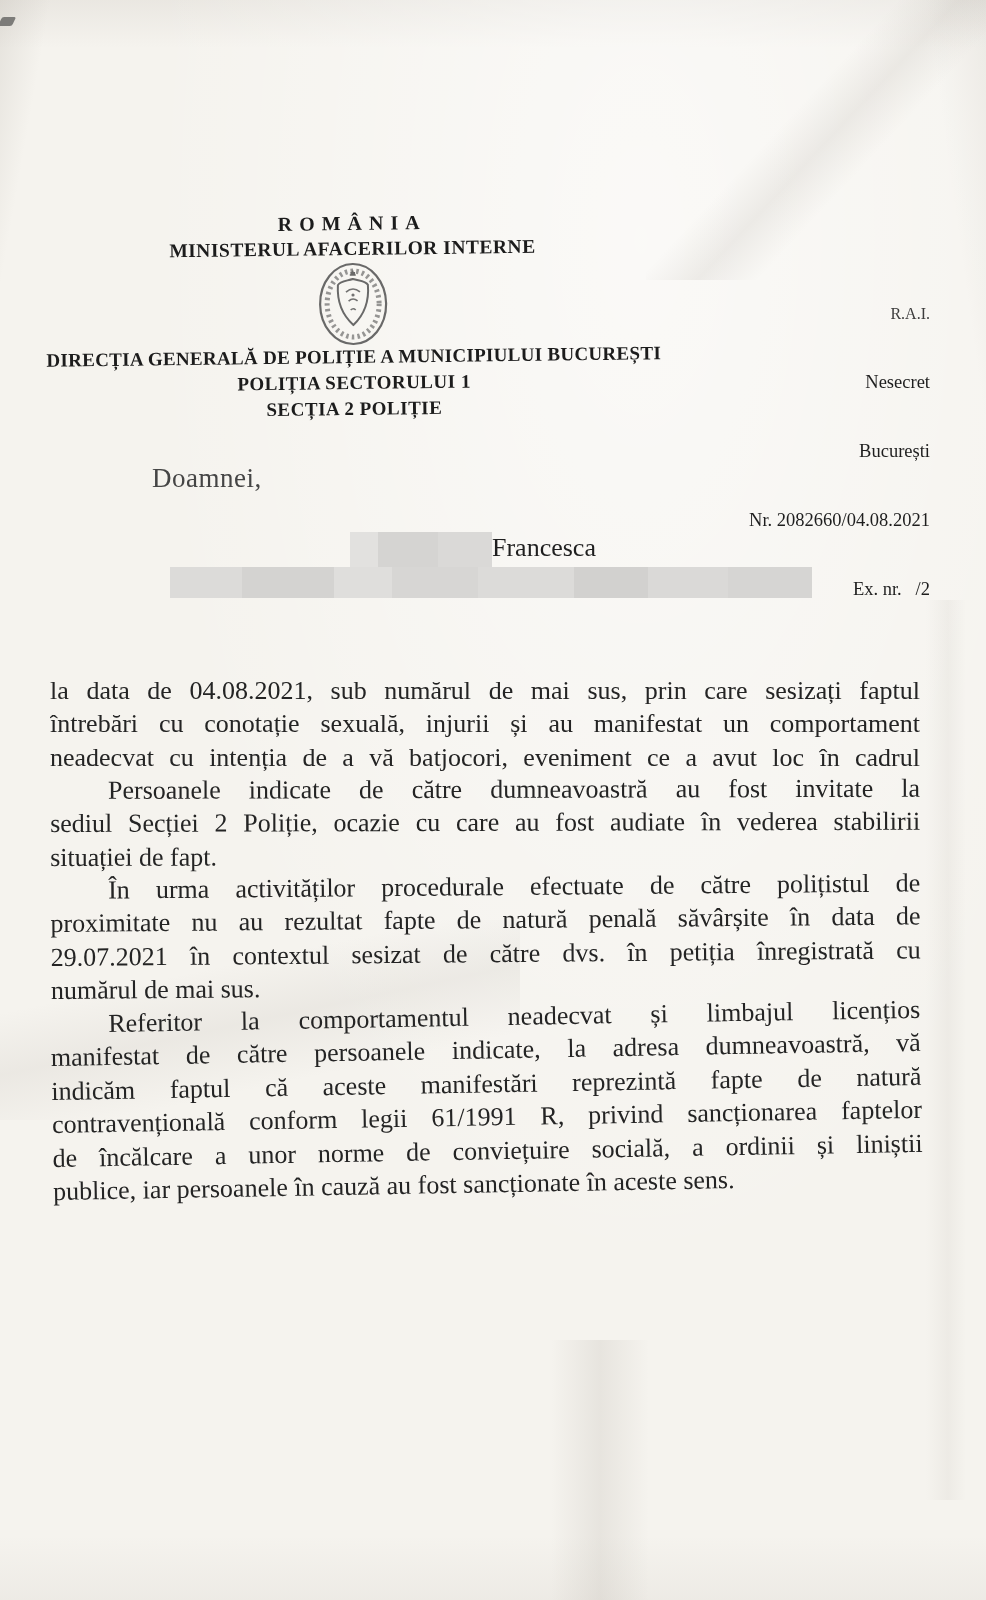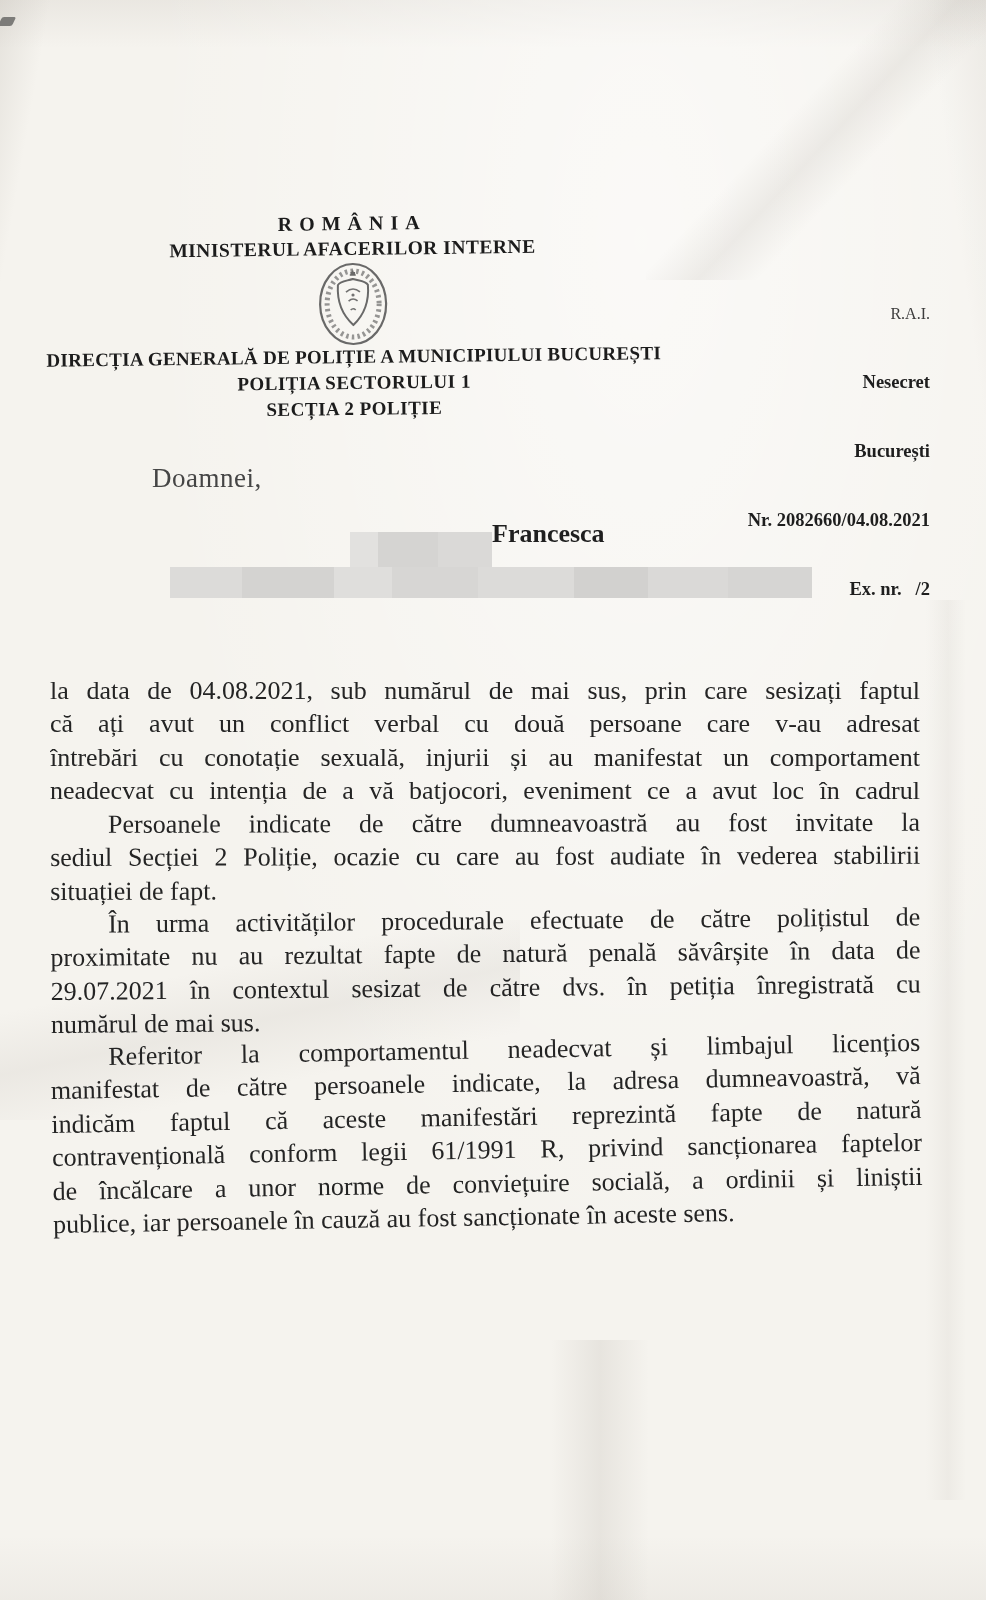--- a/index.html
+++ b/index.html
@@ -38,30 +38,30 @@
   .lh-country{font-weight:bold;font-size:20px;letter-spacing:7px;}
   .lh-ministry{font-weight:bold;font-size:19.5px;letter-spacing:0.5px;margin-top:3px;}
   .lh-seal{margin:2px auto 0 auto;width:72px;height:84px;opacity:.82;}
   .lh-directorate{font-weight:bold;font-size:19px;margin-top:0px;letter-spacing:0.3px;}
   .lh-sub{font-weight:bold;font-size:19px;margin-top:4px;letter-spacing:0.5px;}
 
   
   .registry{position:absolute;left:708px;top:256px;width:222px;text-align:right;
     line-height:23px;white-space:pre;color:#1e1e1e;}
   .reg-rai{font-size:16px;font-weight:normal;color:#3c3c3c;}
-  .reg-b{font-size:18.5px;font-weight:bold;}
+  .reg-b{font-size:18.5px;font-weight:normal;}
 
   
   .salutation{position:absolute;left:152px;top:463px;font-size:27px;color:#454545;
     letter-spacing:0.5px;}
   .redact{position:absolute;display:flex;overflow:hidden;}
   .redact-name{left:350px;top:532px;width:142px;height:36px;}
   .redact-address{left:170px;top:567px;width:642px;height:31px;}
   .tile{height:100%;}
-  .recipient-name{position:absolute;left:492px;top:519px;font-size:26px;font-weight:bold;color:#1f1f1f;}
+  .recipient-name{position:absolute;left:492px;top:533px;font-size:26px;font-weight:normal;color:#1f1f1f;}
 
   
   .letter-body{position:absolute;left:50px;top:674px;width:870px;}
   .para{transform-origin:left top;}
   .bline{
     font-size:26px;line-height:33.4px;height:33.4px;overflow:hidden;
     text-align:justify;text-align-last:justify;white-space:nowrap;color:#242424;
   }
   .bline.first{padding-left:58px;}
   .bline.lastleft{text-align-last:left;}
@@ -119,21 +119,20 @@
     <span class="tile" style="width:86px;background:#d7d6d4"></span>
     <span class="tile" style="width:96px;background:#dcdbd9"></span>
     <span class="tile" style="width:74px;background:#d2d1cf"></span>
     <span class="tile" style="width:80px;background:#dad9d7"></span>
     <span class="tile" style="width:84px;background:#d6d5d3"></span>
   </div>
 
   <div class="letter-body">
       <div class="para" style="transform: rotate(0deg);">
         <div class="bline">la data de 04.08.2021, sub numărul de mai sus, prin care sesizați faptul</div>
-        <div class="bline">că ați avut un conflict verbal cu două persoane care v-au adresat</div>
         <div class="bline">întrebări cu conotație sexuală, injurii și au manifestat un comportament</div>
         <div class="bline">neadecvat cu intenția de a vă batjocori, eveniment ce a avut loc în cadrul</div>
       </div>
       <div class="para" style="transform: rotate(-0.15deg);">
         <div class="bline first">Persoanele indicate de către dumneavoastră au fost invitate la</div>
         <div class="bline">sediul Secției 2 Poliție, ocazie cu care au fost audiate în vederea stabilirii</div>
         <div class="bline lastleft">situației de fapt.</div>
       </div>
       <div class="para" style="transform: rotate(-0.5deg);">
         <div class="bline first">În urma activităților procedurale efectuate de către polițistul de</div>

